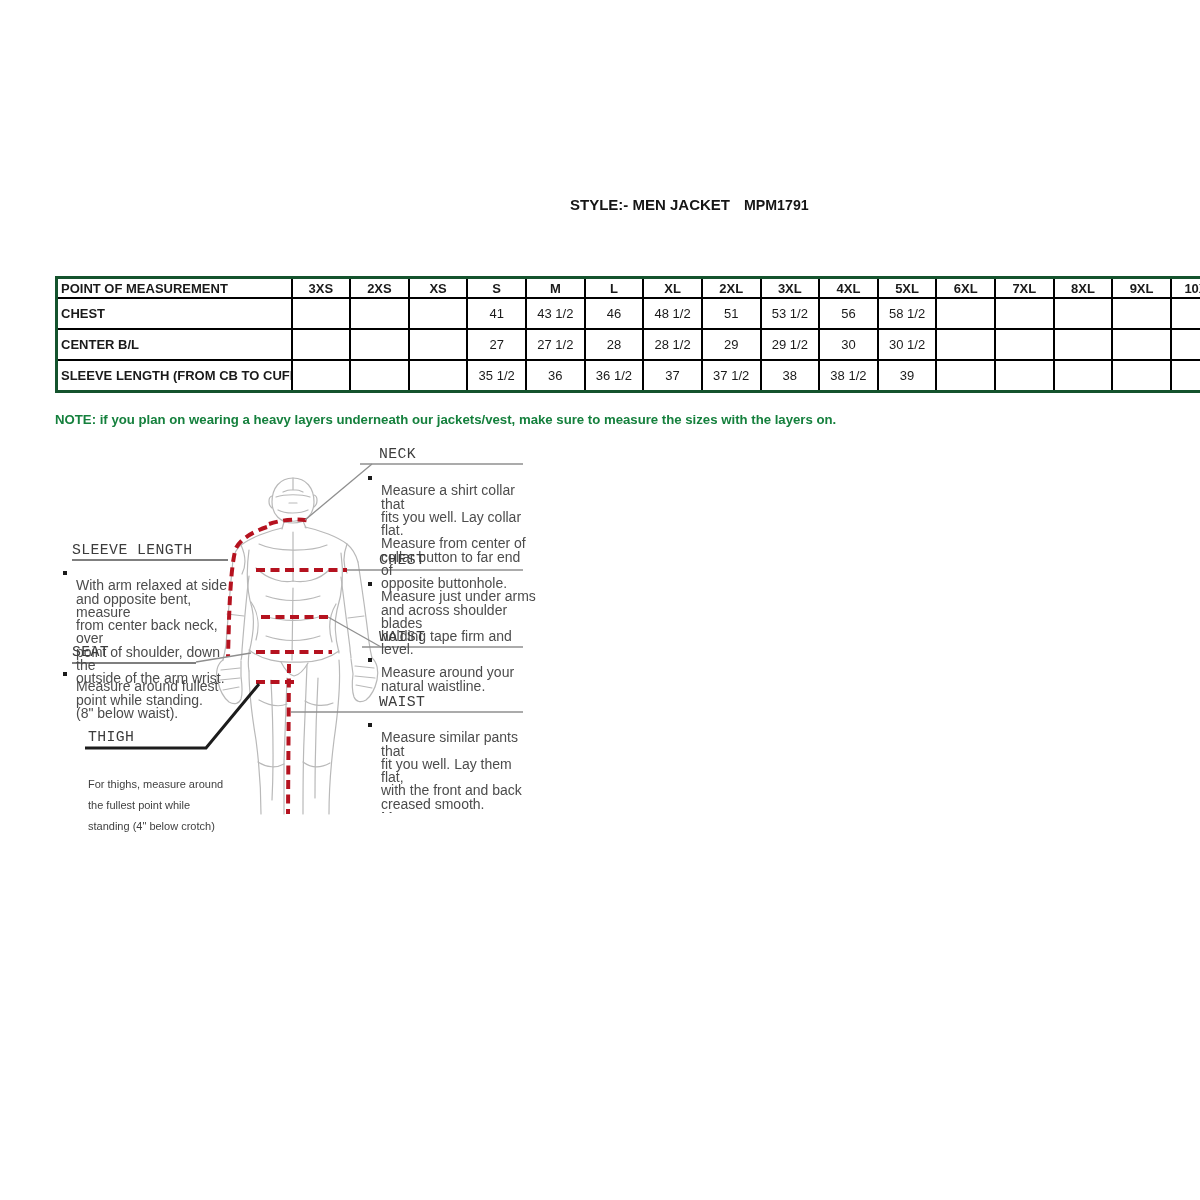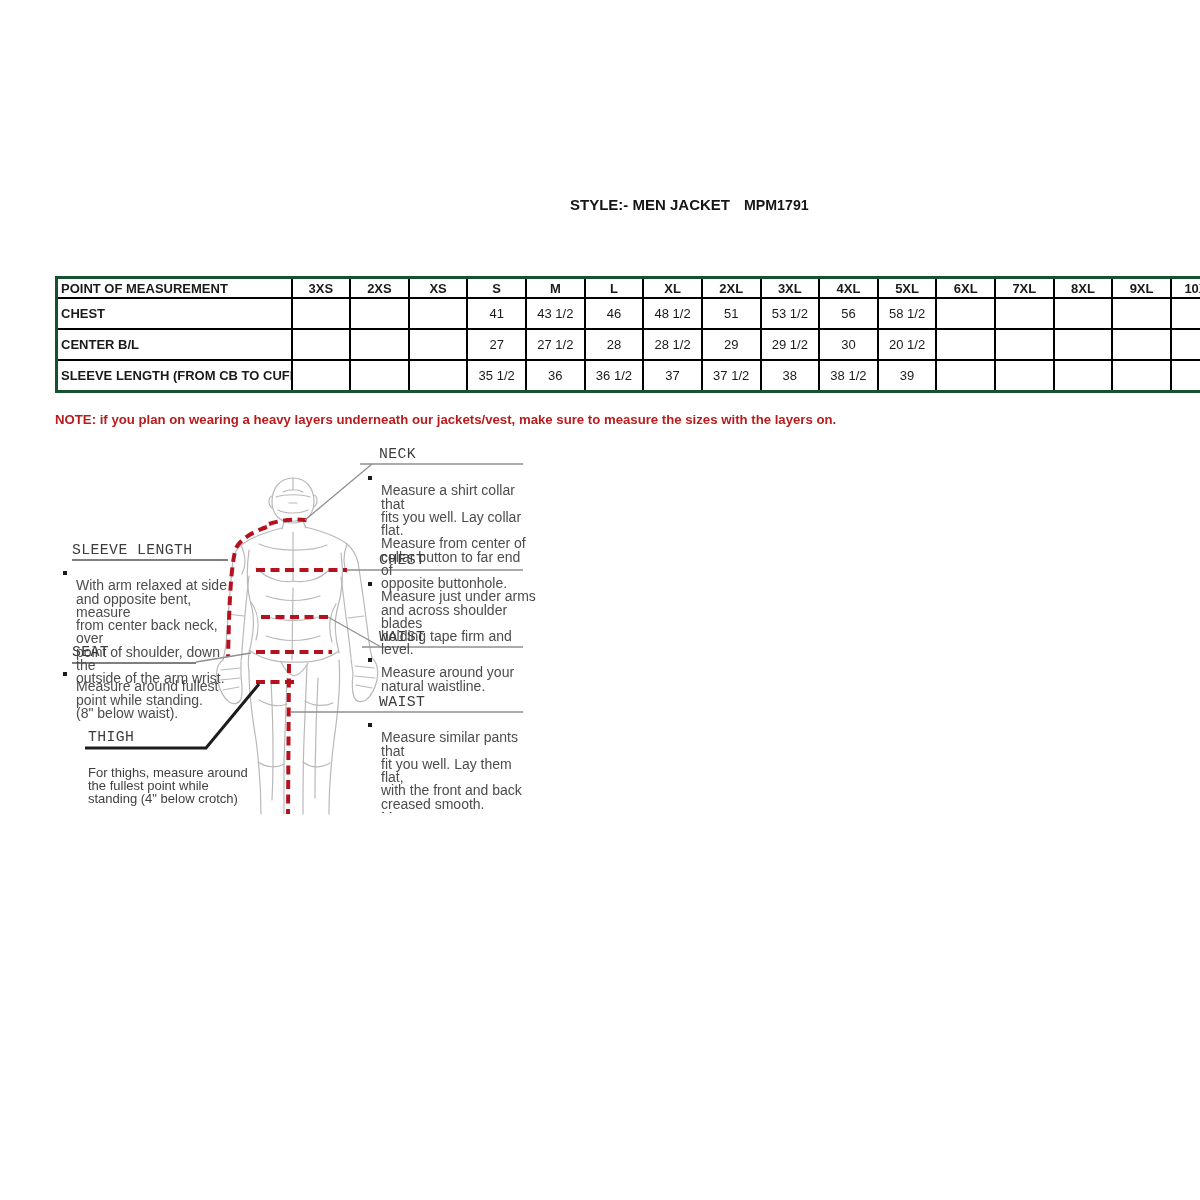--- a/index.html
+++ b/index.html
@@ -14,33 +14,33 @@
   #size-table {
     position:absolute; left:55px; top:276px; width:1176px;
     border-collapse:collapse; table-layout:fixed; border:3px solid #14532d;
   }
   #size-table th, #size-table td { border:2px solid #000; padding:0; font-size:13px; color:#1a1a1a; overflow:hidden; white-space:nowrap; }
   #size-table th { height:18px; font-weight:bold; text-align:center; }
   #size-table th.l { text-align:left; padding-left:3px; }
   #size-table td { height:29px; text-align:center; font-weight:normal; }
   #size-table td.lbl { text-align:left; padding-left:3px; font-weight:bold; }
   
-  .note { position:absolute; left:55px; top:412px; font-size:13.2px; font-weight:bold; color:#b91c1c; white-space:nowrap; }
+  .note { position:absolute; left:55px; top:412px; font-size:13.2px; font-weight:bold; color:#15803d; white-space:nowrap; }
   
   svg.diagram { position:absolute; left:0; top:0; pointer-events:none; }
   .fig-line   { stroke:var(--figure-outline); stroke-width:1.2; fill:none; stroke-linecap:round; stroke-linejoin:round; }
   .meas-line  { stroke:var(--measure-line); stroke-width:4; fill:none; stroke-dasharray:9 5.5; }
   .call-gray  { stroke:var(--callout-gray); stroke-width:1.3; fill:none; }
   .call-dark  { stroke:var(--callout-dark); stroke-width:1.6; fill:none; }
   .call-thigh { stroke:var(--thigh-line); stroke-width:3; fill:none; }
   
   .gsec { position:absolute;font-family:Liberation Mono, monospace; }
   .gtitle { font-size:14.8px; letter-spacing:.4px; color:var(--heading-text); white-space:nowrap; }
   .gbody { position:absolute; font-size:14px; line-height:13.3px; color:var(--body-text); white-space:pre-line; }
-  .gbody.big { font-size:13px; line-height:13px; color:#3f3f3f; }
+  .gbody.big { font-size:11px; line-height:21px; color:#3f3f3f; }
   .gbody .blt { position:absolute; left:-13px; top:4.5px; width:4px; height:4px; background:#1b1b1b; }
   .clipbox { position:absolute; overflow:hidden; }
 </style>
 </head>
 <body>
 
 <div class="page">
 
   <div class="title">
     <span>STYLE:- MEN JACKET</span><span class="code">MPM1791</span>
@@ -110,21 +110,21 @@
           <td></td>
           <td></td>
           <td></td>
           <td>27</td>
           <td>27 1/2</td>
           <td>28</td>
           <td>28 1/2</td>
           <td>29</td>
           <td>29 1/2</td>
           <td>30</td>
-          <td>20 1/2</td>
+          <td>30 1/2</td>
           <td></td>
           <td></td>
           <td></td>
           <td></td>
           <td></td>
         </tr>
         <tr>
           <td class="lbl">SLEEVE LENGTH (FROM CB TO CUFF)</td>
           <td></td>
           <td></td>

